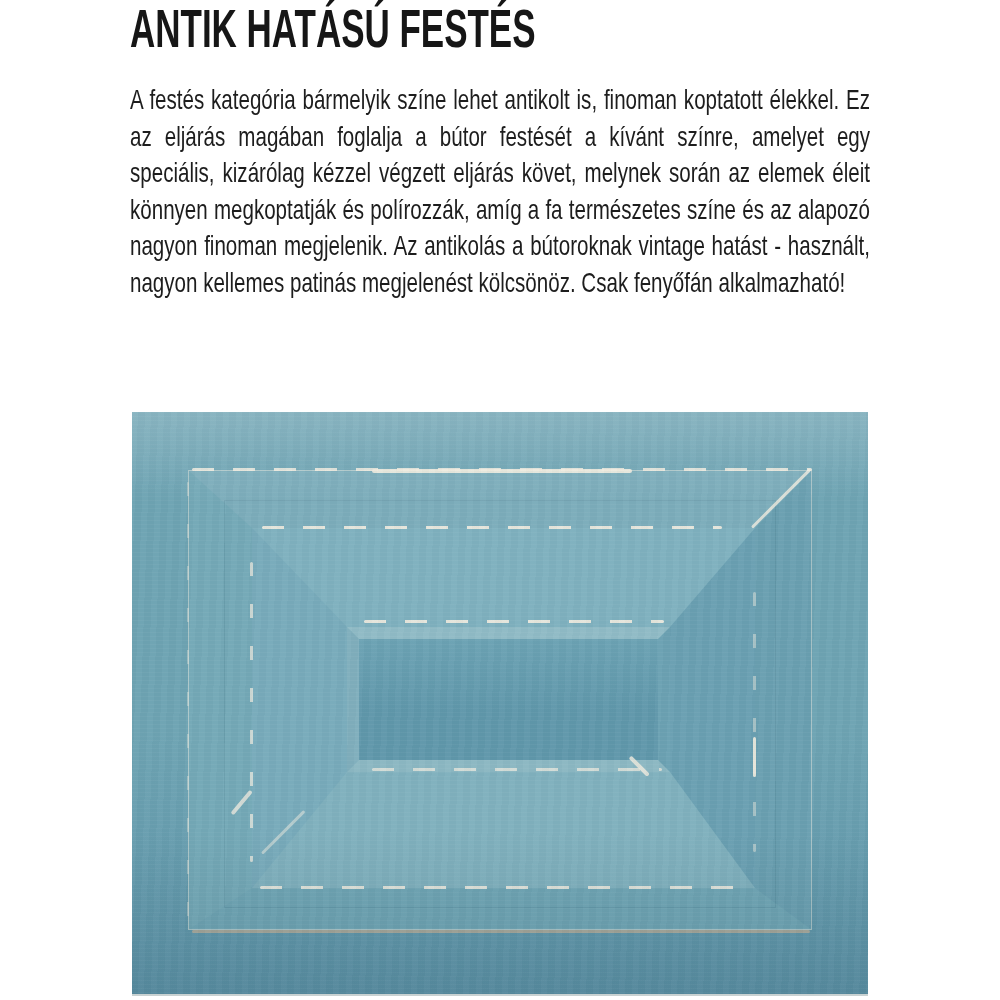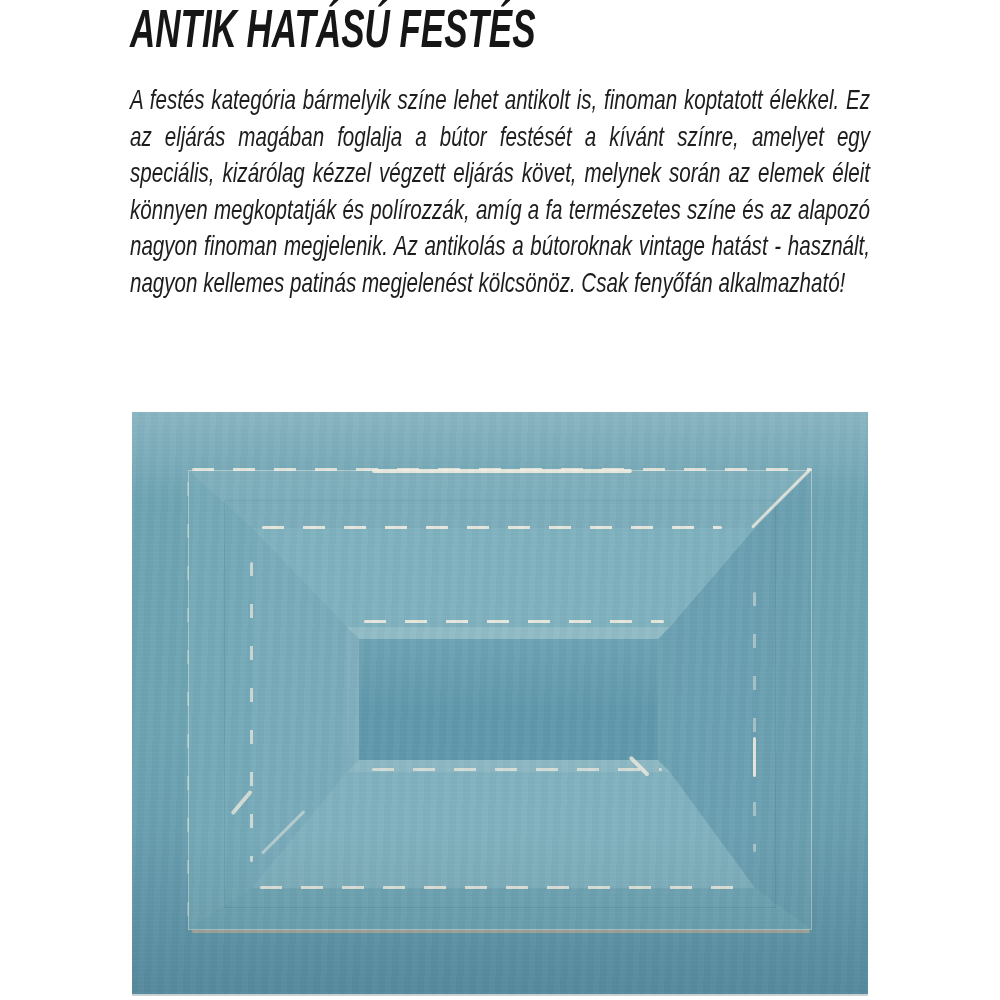--- a/index.html
+++ b/index.html
@@ -1,18 +1,18 @@
 <!DOCTYPE html>
 <html style="--c-headingColor: #161616; --c-bodyColor: #1d1d1d; --c-base: #6da3b2; --c-baseLight: #7aabb9; --c-baseDark: #5e95a9; --c-moldingTop: #7bacba; --c-moldingLeft: #73a8b6; --c-moldingRight: #699fb0; --c-moldingBottom: #6fa5b4; --c-outerLine: #e6e6dc; --c-grooveLine: #2f6074; --c-bevelTop: #7eb0be; --c-bevelLeft: #77aaba; --c-bevelRight: #699fb1; --c-bevelBottom: #7fb0bd; --c-panelBevelTop: #8fbac5; --c-panelBevelLeft: #7faebc; --c-panelBevelRight: #6ba1b2; --c-panelBevelBottom: #8bb7c2; --c-panelFace: #5f97aa; --c-panelFaceLight: #6ba2b3; --c-distress: #f0ebdf; --c-distressTan: #b6ab97; --c-edgeLine: #c9d2d2;"><head>
 <meta charset="utf-8">
 <style>
   * { margin:0; padding:0; box-sizing:border-box; }
   html,body { width:1000px; height:1000px; background:#ffffff; overflow:hidden;
               font-family:"Liberation Sans", sans-serif; }
-  .page { position:relative; width:1000px; height:1000px; background:#ffffff;font-style:italic; }
+  .page { position:relative; width:1000px; height:1000px; background:#ffffff; }
 
   .title {
     position:absolute; left:130px; top:4px;
     font-size:53px; line-height:50px; font-weight:bold;
     color:var(--c-headingColor);
     white-space:nowrap; letter-spacing:0px;
     transform:scaleX(0.66); transform-origin:0 0;
   }
 
   .body-text {

